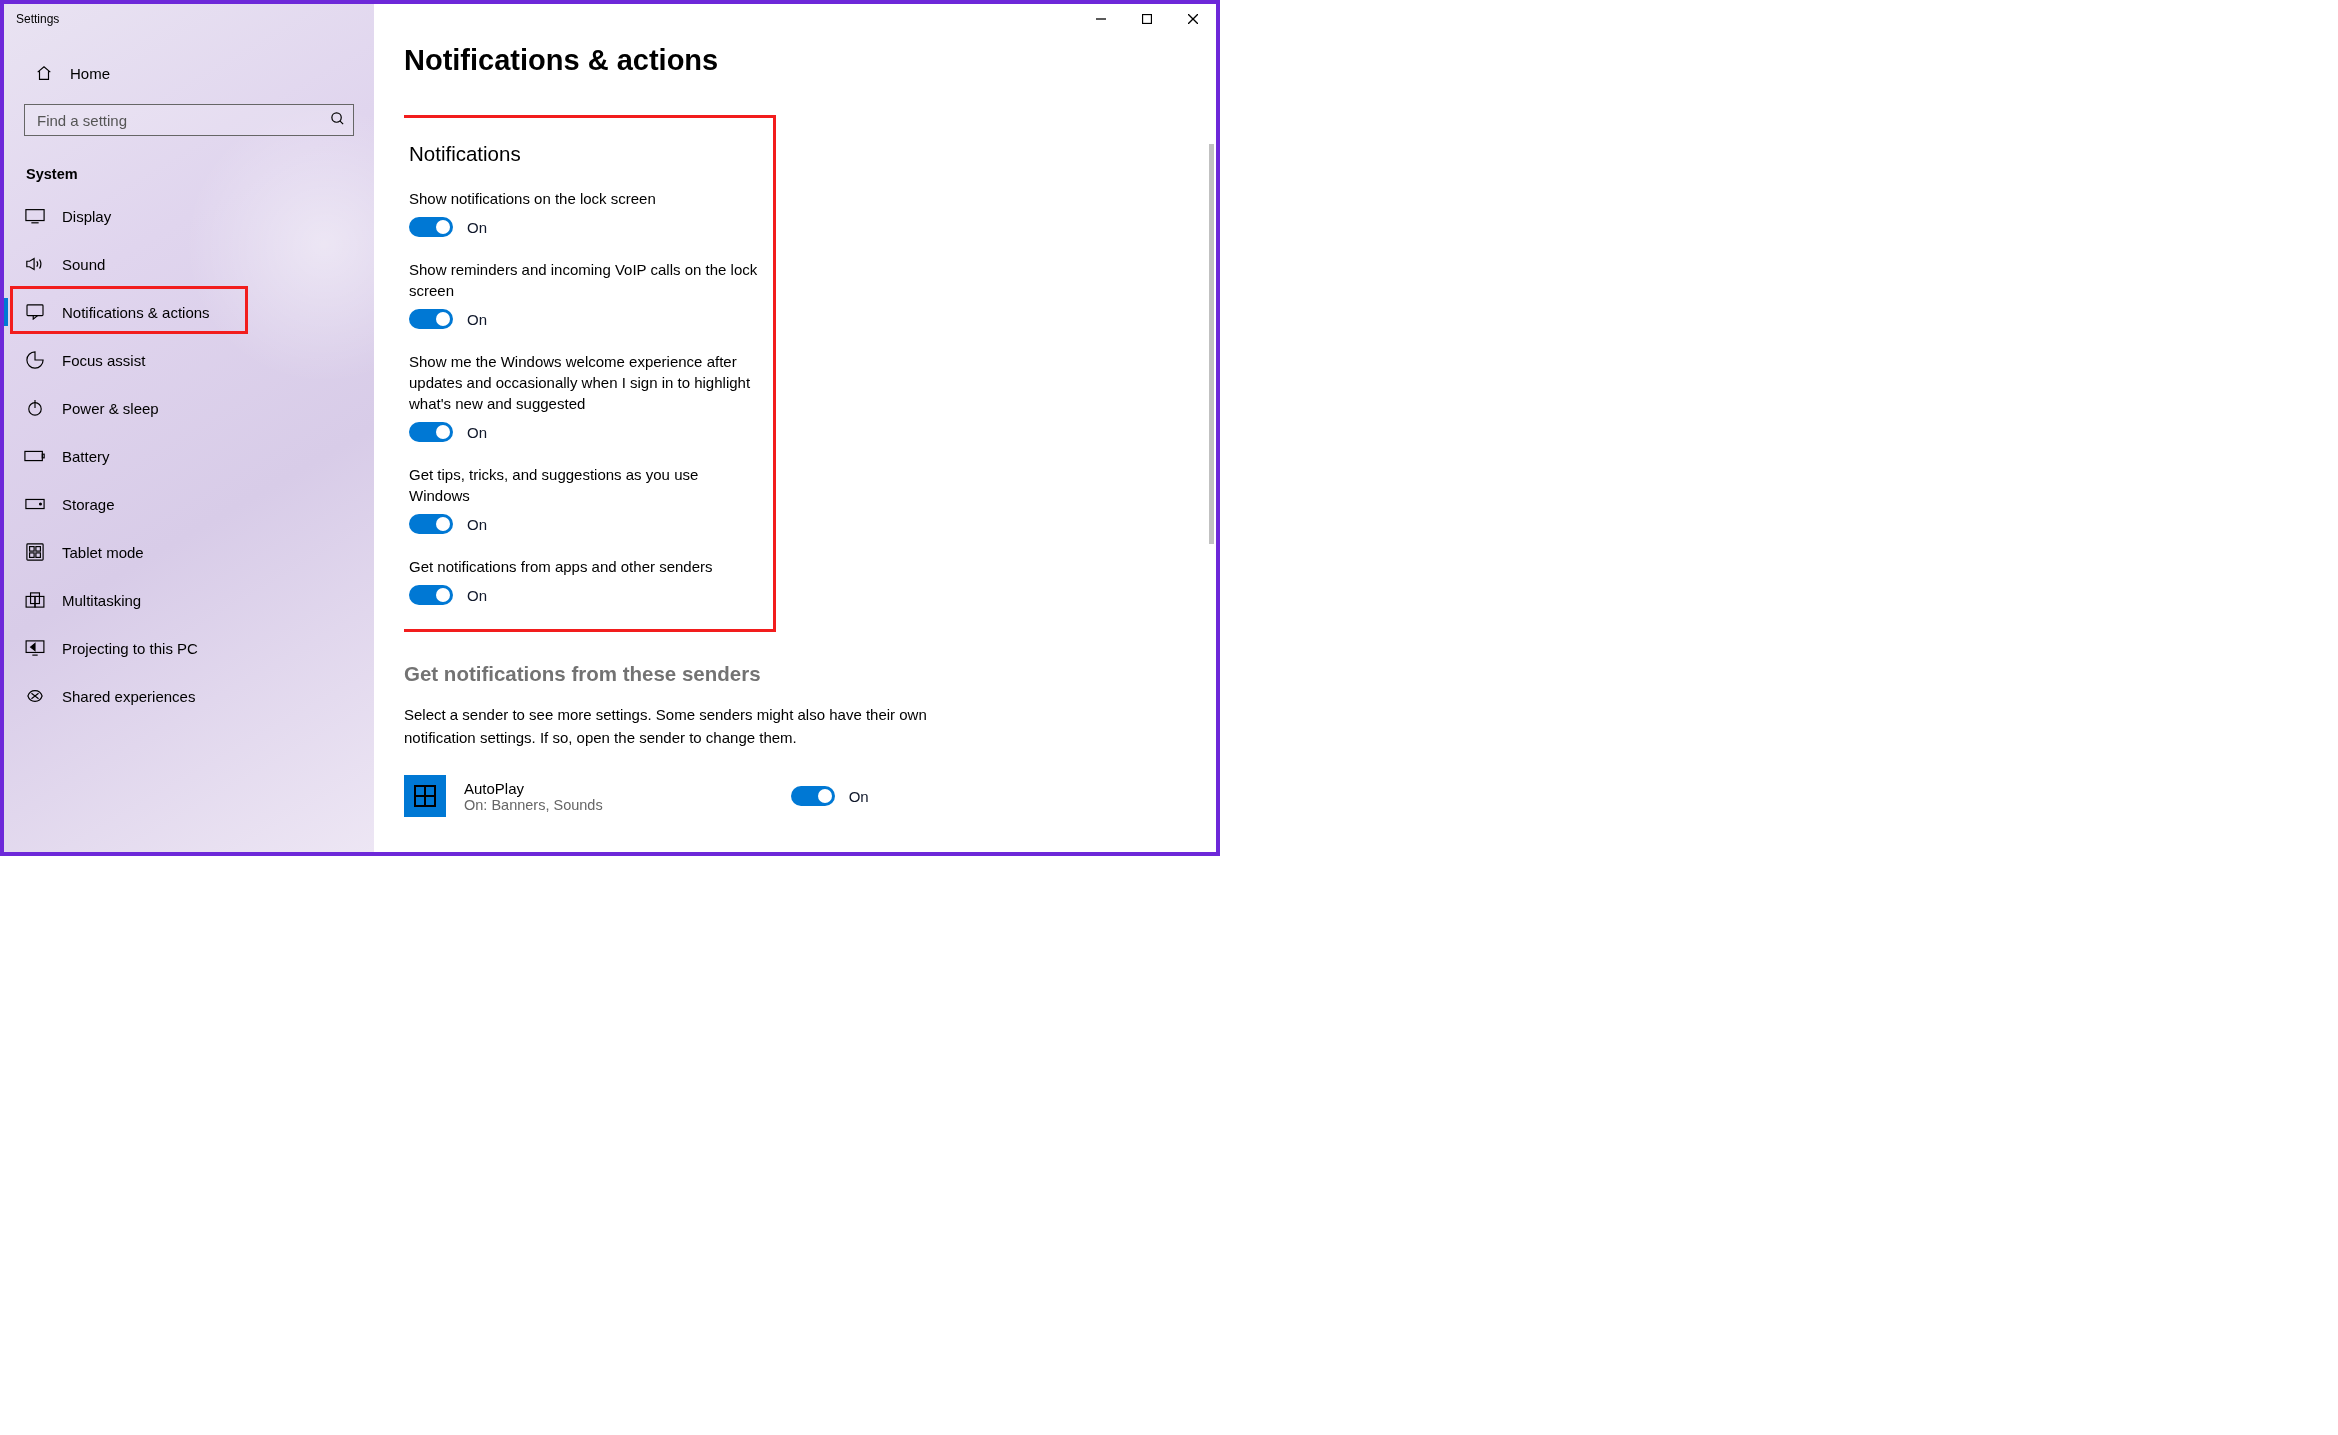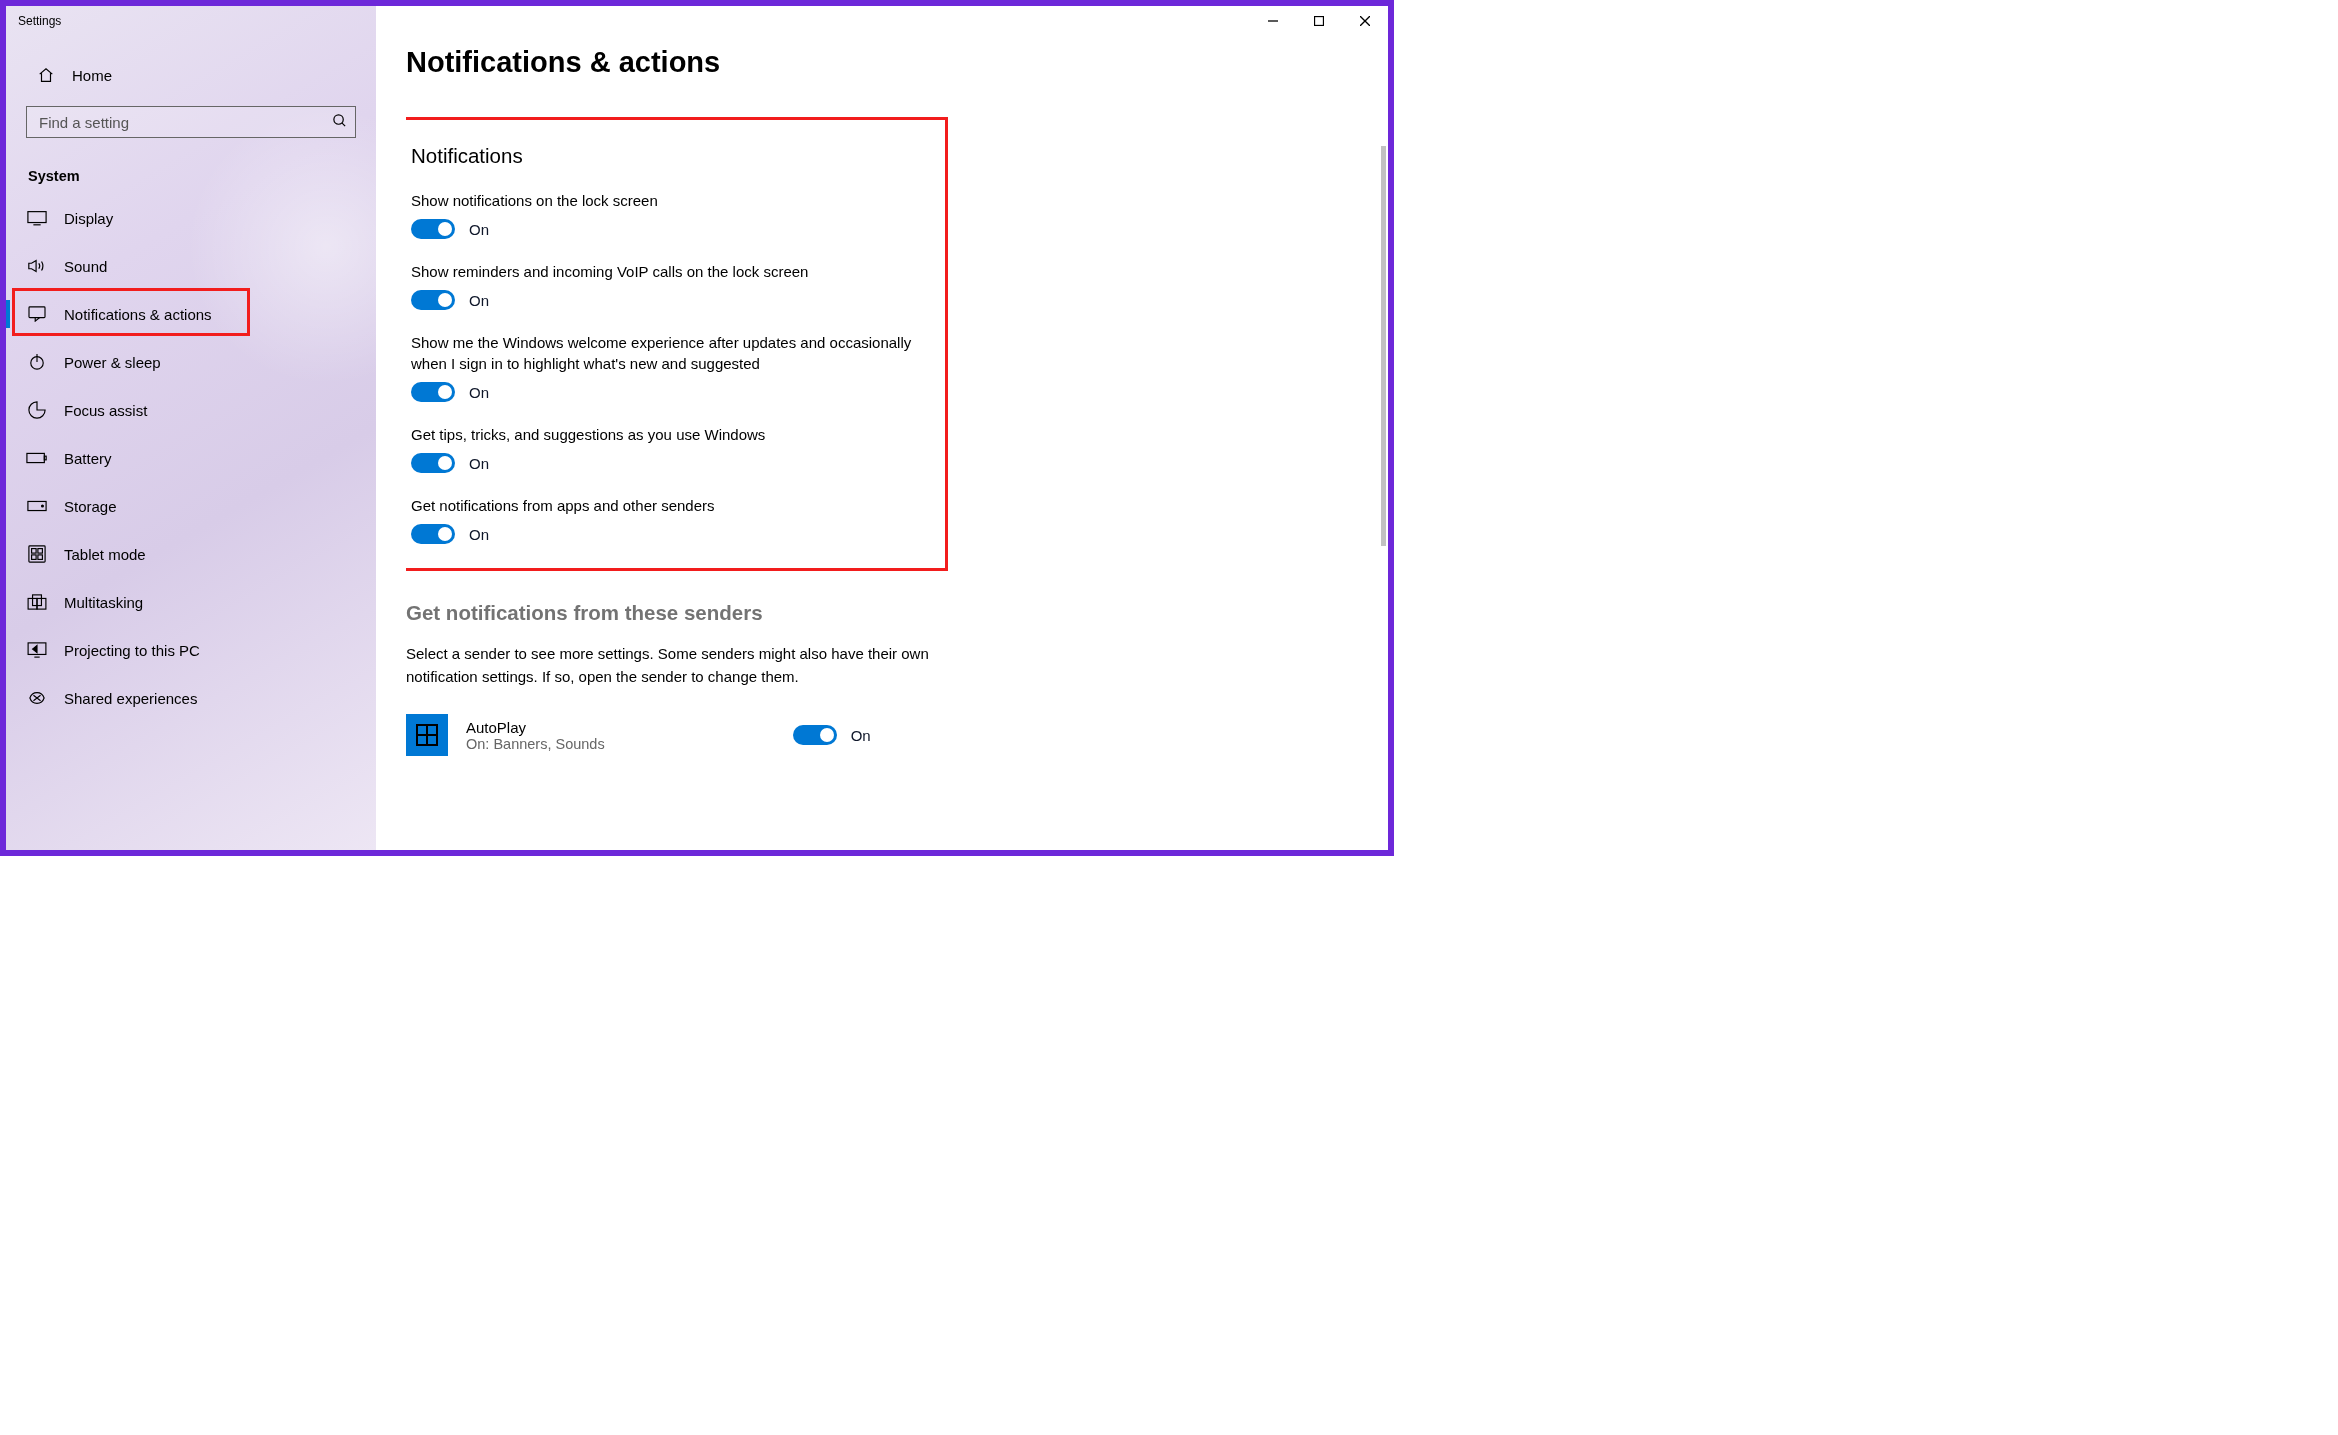--- a/index.html
+++ b/index.html
@@ -1,18 +1,18 @@
 <!DOCTYPE html>
 <html><head>
   <meta charset="utf-8">
   <style>
     * { margin: 0; padding: 0; box-sizing: border-box; font-family: "Segoe UI", sans-serif; }
     body { background: #fff; width: 1394px; height: 856px; overflow: hidden; position: relative; }
     
-    .window { width: 1394px; height: 856px; border: 6px solid #6d28d9; position: relative; display: flex; }
+    .window { width: 1220px; height: 856px; border: 4px solid #6d28d9; position: relative; display: flex; }
     
     .title-bar { position: absolute; top: 0; left: 0; right: 0; height: 30px; display: flex; align-items: center; justify-content: space-between; z-index: 10; }
     .title-text { font-size: 12px; color: #000; padding-left: 12px; }
     .window-controls { display: flex; }
     .wc-btn { width: 46px; height: 30px; display: flex; align-items: center; justify-content: center; cursor: pointer; }
     .wc-btn svg { width: 10px; height: 10px; }
     
     .sidebar { width: 370px; height: 100%; background: linear-gradient(150deg, #e9e3f2 0%, #e0d5ee 30%, #d8cce8 60%, #ede6f4 100%); padding-top: 50px; position: relative; overflow: hidden; }
     .sidebar::before { content:""; position:absolute; top:100px; left:180px; width:280px; height:280px; background: radial-gradient(circle, rgba(255,255,255,0.45), rgba(255,255,255,0) 70%); border-radius:50%; }
     
@@ -137,34 +137,34 @@
             <svg width="18" height="16" viewBox="0 0 20 18">
               <rect x="1" y="1" width="18" height="12" rx="1"></rect>
               <path d="M8 13 L8 17 L13 13"></path>
             </svg>
           </span>
           <span class="nav-label">Notifications &amp; actions</span>
           <div class="highlight-box" style="left: 6px; width: 238px; height: 48px; top: -2px; position: absolute;"></div>
         </div>
         <div class="nav-item">
           <span class="icon-slot">
+            <svg width="18" height="18" viewBox="0 0 20 20">
+              <path d="M10 1 A9 9 0 1 0 19 10 L10 10 Z"></path>
+            </svg>
+          </span>
+          <span class="nav-label">Focus assist</span>
+        </div>
+        <div class="nav-item">
+          <span class="icon-slot">
             <svg width="16" height="18" viewBox="0 0 18 20">
               <circle cx="9" cy="11" r="7"></circle>
               <line x1="9" y1="1" x2="9" y2="10"></line>
             </svg>
           </span>
           <span class="nav-label">Power &amp; sleep</span>
-        </div>
-        <div class="nav-item">
-          <span class="icon-slot">
-            <svg width="18" height="18" viewBox="0 0 20 20">
-              <path d="M10 1 A9 9 0 1 0 19 10 L10 10 Z"></path>
-            </svg>
-          </span>
-          <span class="nav-label">Focus assist</span>
         </div>
         <div class="nav-item">
           <span class="icon-slot">
             <svg width="22" height="12" viewBox="0 0 24 12">
               <rect x="1" y="1" width="19" height="10"></rect>
               <rect x="20" y="4" width="2" height="4"></rect>
             </svg>
           </span>
           <span class="nav-label">Battery</span>
         </div>

